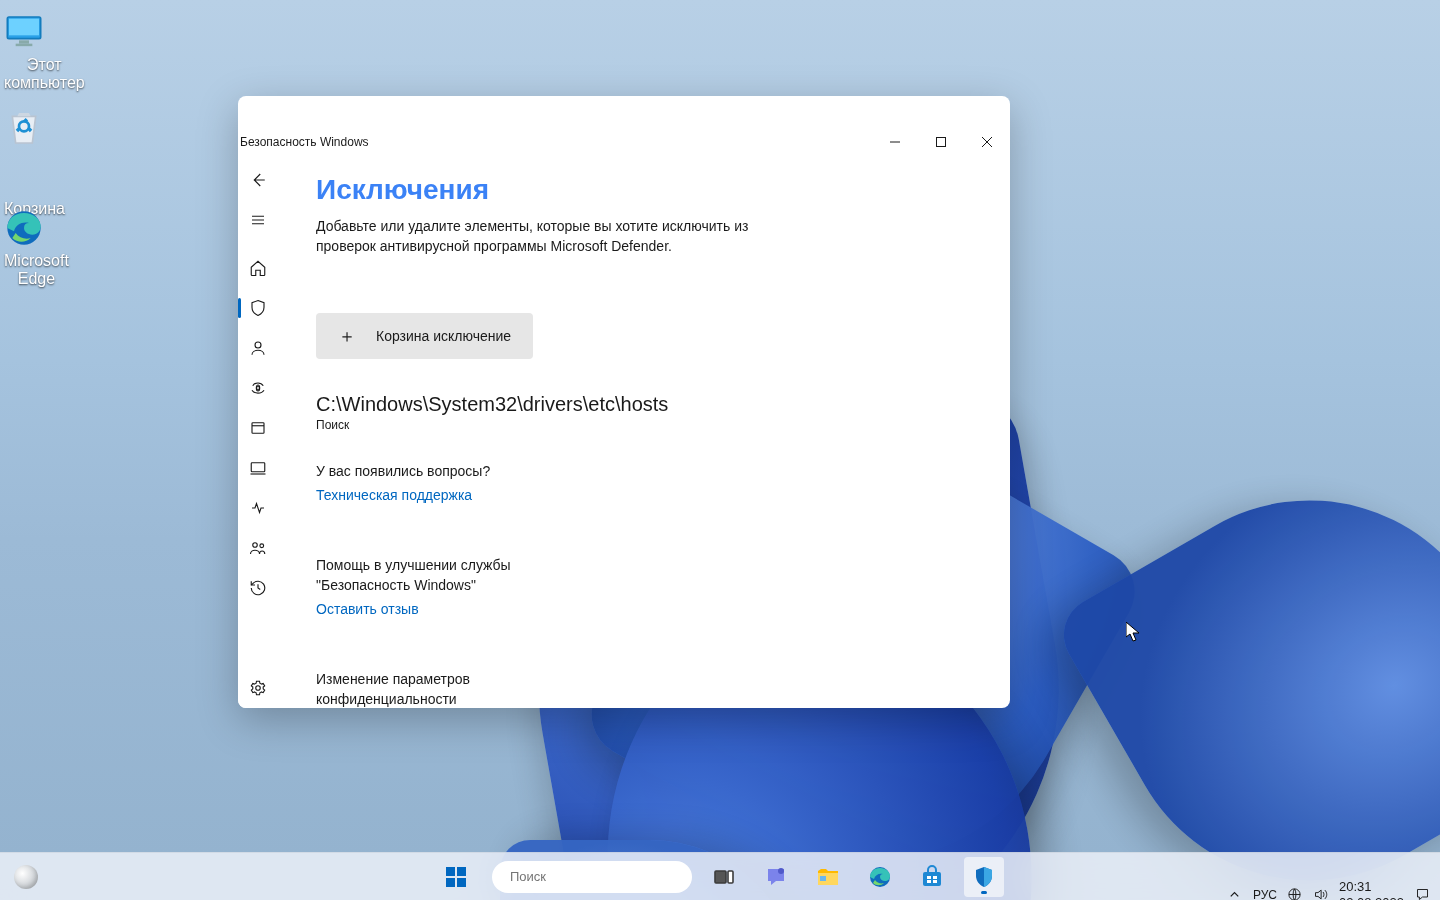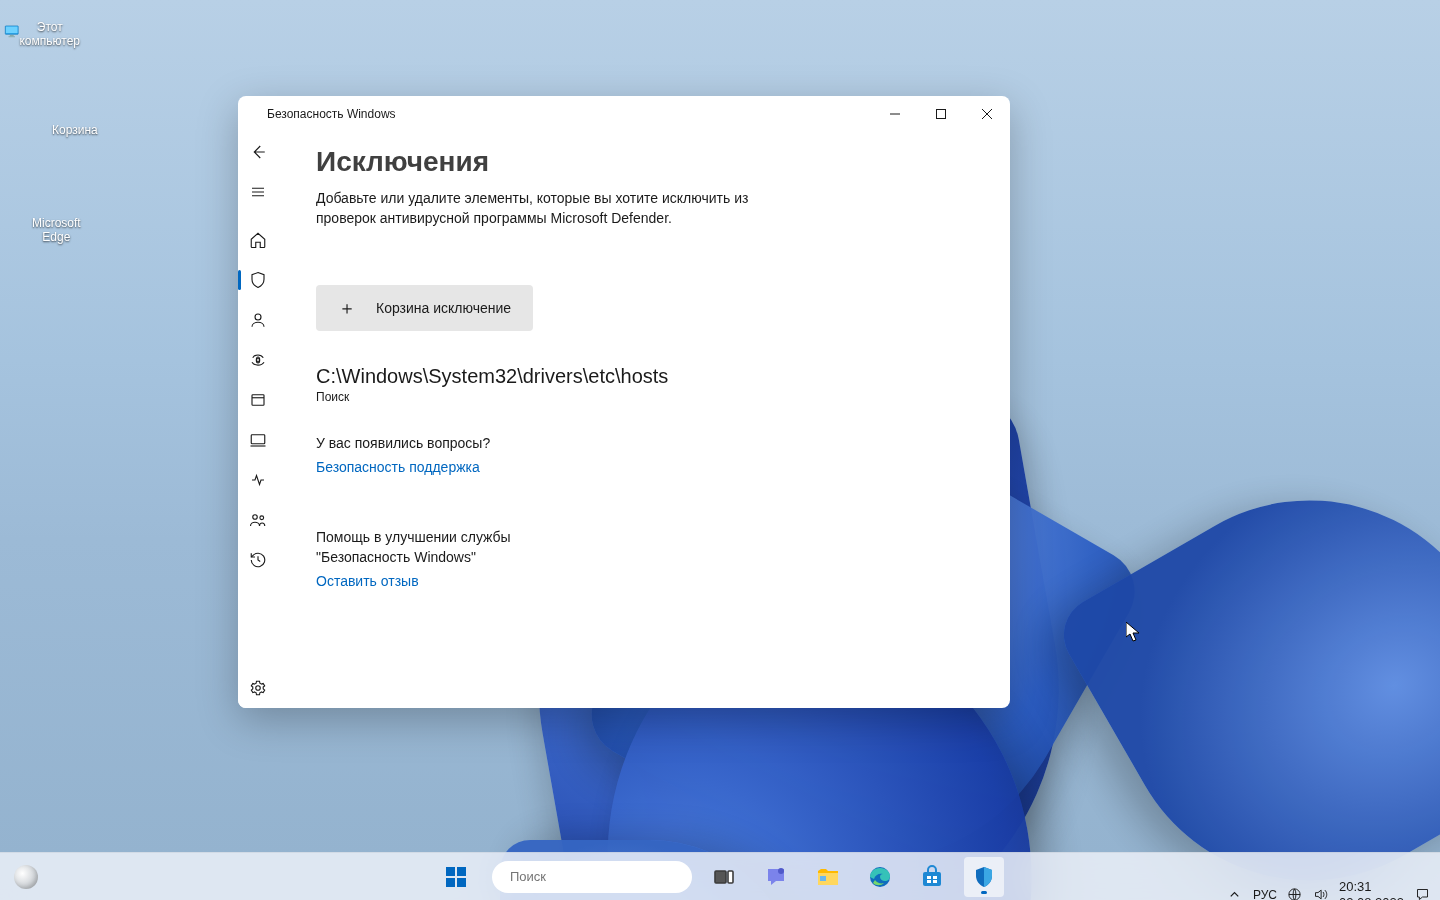--- a/index.html
+++ b/index.html
@@ -24,43 +24,43 @@
   }
   .p1 { width: 520px; height: 520px; right: 260px; bottom: 60px; transform: rotate(-10deg); }
   .p2 { width: 420px; height: 420px; right: 420px; bottom: 20px; transform: rotate(30deg); background: radial-gradient(ellipse at 40% 30%, #7ba3ee, #2d5fc4 60%, #163b8e); }
   .p3 { width: 460px; height: 460px; right: 220px; bottom: 150px; transform: rotate(-55deg); border-radius: 60% 5% 60% 5%; }
   .p4 { width: 380px; height: 380px; right: 120px; bottom: 10px; transform: rotate(60deg); background: radial-gradient(ellipse at 60% 30%, #5f8de2, #1e48a7 70%); }
   .p5 { width: 300px; height: 300px; right: 560px; bottom: 120px; transform: rotate(-90deg); background: radial-gradient(ellipse at 30% 40%, #8bb0ef, #3565c2 70%); }
 
   
   .desktop-icon {
     position: absolute; width: 76px;
-    display: flex; flex-direction: row; align-items: center;
-    color: #fff; font-size: 12px; text-align: center;
+    display: flex; flex-direction: column; align-items: flex-start;
+    color: #fff; font-size: 16px; text-align: center;
     text-shadow: 0 1px 2px rgba(0,0,0,.7);
     cursor: default;
   }
   .desktop-icon .glyph {
     width: 40px; height: 40px; margin-bottom: 4px;
     display: flex; align-items: center; justify-content: center;
   }
 
   
   .window {
     position: absolute; left: 238px; top: 96px;
     width: 772px; height: 612px;
     background: #fff;
     border-radius: 8px;
     box-shadow: 0 12px 40px rgba(0,0,0,.25);
     display: flex; flex-direction: column;
     overflow: hidden;
   }
   .titlebar {
     height: 36px; display: flex; align-items: center;
-    padding-left: 29px; font-size: 12px; color: #1a1a1a;
+    padding-left: 2px; font-size: 12px; color: #1a1a1a; margin-top: 28px;
   }
   .win-controls { margin-left: auto; display: flex; }
   .win-btn { width: 46px; height: 36px; display:flex; align-items:center; justify-content:center; }
   .win-btn svg { width: 10px; height: 10px; }
 
   .window-body { flex: 1; display: flex; overflow: hidden; }
   .sidebar {
     width: 40px; background: #fff; display: flex; flex-direction: column;
     border-right: 1px solid transparent;
   }
@@ -73,21 +73,21 @@
     background: #0067c0; border-radius: 2px;
   }
   .side-btn svg { width: 18px; height: 18px; }
   .side-spacer { flex: 1; }
 
   .content {
     flex: 1; padding: 14px 30px 20px 38px; overflow-y: auto; position: relative;
   }
   .content::-webkit-scrollbar { width: 4px; }
   .content::-webkit-scrollbar-thumb { background: #c0c0c0; }
-  .page-title { font-size: 28px; font-weight: 600; color: #404040; margin-bottom: 10px; }
+  .page-title { font-size: 28px; font-weight: 600; color: #3b82f6; margin-bottom: 10px; }
   .page-sub { font-size: 14px; color: #1a1a1a; line-height: 1.45; max-width: 470px; margin-bottom: 56px; }
 
   .add-btn {
     display: inline-flex; align-items: center; gap: 20px;
     background: #e6e6e6; border: none; padding: 0 22px;
     height: 46px; font-size: 14px; color: #1a1a1a; cursor: pointer;
     border-radius: 4px;
   }
   .add-btn .plus { font-size: 18px; font-weight: 300; }
 
@@ -165,21 +165,21 @@
       <svg viewBox="0 0 24 24">
           <path d="M5 5h14l-2 16H7z" fill="#e8eef5" stroke="#b9c4d1"></path>
           <path d="M9 3h6l1 2H8z" fill="#cdd7e2"></path>
           <path d="M12 8a3 3 0 1 0 0 6 3 3 0 0 0 0-6z" fill="none" stroke="#1e90d4" stroke-width="1.6"></path>
           <path d="M12 8l1-1 1 1M9 12l-1 1 1 1M15 12l1 1-1 1" stroke="#1e90d4" stroke-width="1.4" fill="none"></path>
         </svg>
     </div>
     <span>Корзина</span>
   </div>
 
-  <div class="desktop-icon" style="left:4px; top:208px;gap:28px;">
+  <div class="desktop-icon" style="left:4px; top:208px;">
     <div class="glyph">
       <svg viewBox="0 0 24 24">
           <circle cx="12" cy="12" r="10" fill="#0f6cbd"></circle>
           <path d="M2 12c0-5 4-9 10-9 6 0 10 4 10 8 0 3-2 5-5 5-3 0-5-2-5-4 0-2 1-3 3-3-4-1-8 1-9 5" fill="#35c2b8"></path>
           <path d="M5 18c3 3 8 3 11 0-3 1-7 0-9-3" fill="#74d66e"></path>
         </svg>
     </div>
     <span style="white-space:pre-line">Microsoft
 Edge</span>
   </div>
@@ -293,28 +293,31 @@
           <span>Корзина исключение</span>
         </button>
 
         <div class="exc-item">
           <div class="exc-path">C:\Windows\System32\drivers\etc\hosts</div>
           <div class="exc-type">Поиск</div>
         </div>
 
         <div class="section">
           <h3>У вас появились вопросы?</h3>
-          <a class="link">Безопасность поддержка</a>
+          <a class="link">Техническая поддержка</a>
         </div>
 
         <div class="section tight">
           <h3>Помощь в улучшении службы "Безопасность Windows"</h3>
           <a class="link">Оставить отзыв</a>
         </div>
 
+        <div class="section tight">
+          <h3>Изменение параметров конфиденциальности</h3>
+        </div>
       </div>
     </div>
   </div>
 
   <div class="cursor">
     <svg width="16" height="20" viewBox="0 0 16 20">
         <path d="M0 0l0 15 4-3 3 7 3-1-3-7 6 0z" fill="#fff" stroke="#000" stroke-width="1"></path>
       </svg>
   </div>
 

